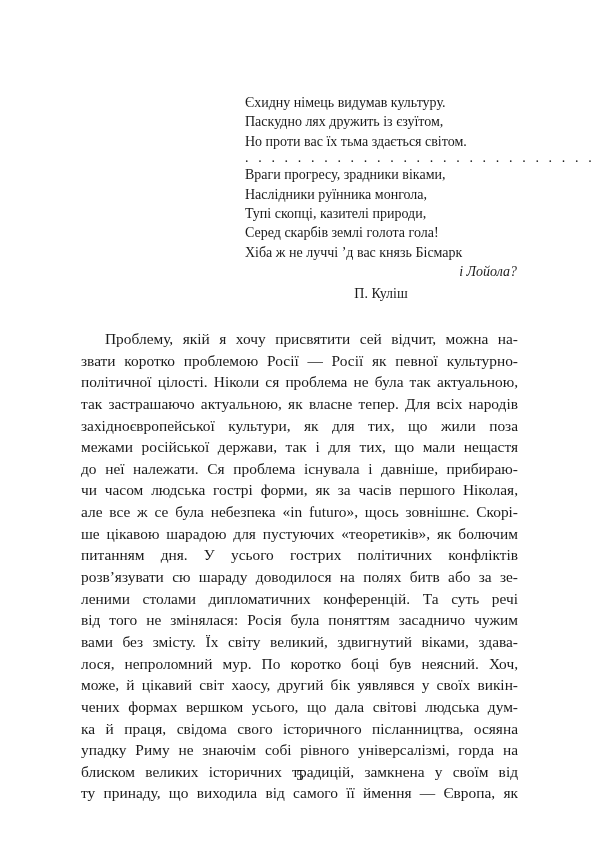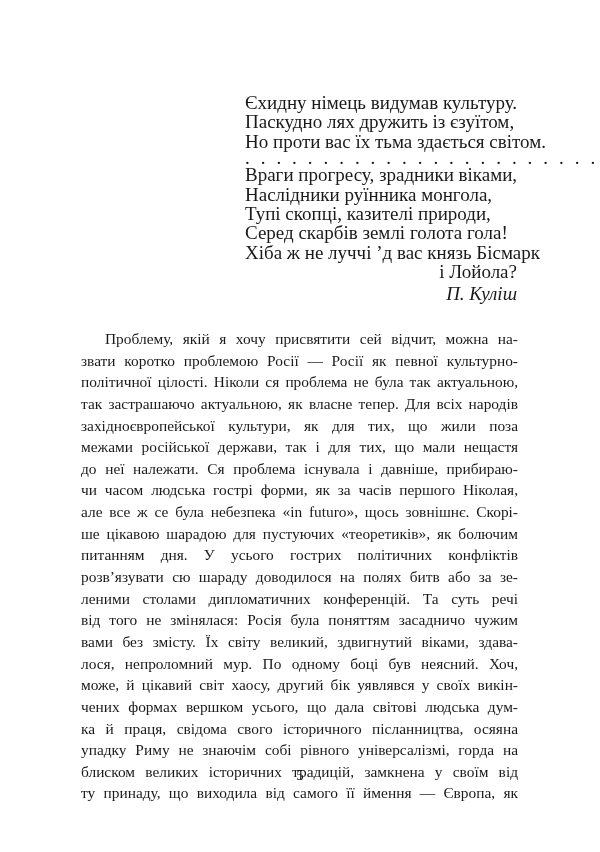--- a/index.html
+++ b/index.html
@@ -1,23 +1,23 @@
 <!DOCTYPE html>
 <html><head>
 <meta charset="utf-8">
 <style>
   html, body { margin:0; padding:0; background:#ffffff; }
   body { width:600px; height:852px; position:relative; overflow:hidden;
          font-family: "Liberation Serif", "DejaVu Serif", serif; color:#1a1a1a; }
   .epigraph { position:absolute; left:245px; top:93px; width:272px;
-              font-size:19px; line-height:19.4px; }
+              font-size:14px; line-height:19.4px; }
   .epigraph .line { white-space:nowrap; }
   .epigraph .dots { letter-spacing:3.1px; white-space:nowrap; line-height:14px; }
-  .epigraph .right { text-align:right; }
-  .epigraph .author { text-align:right; font-style:italic; margin-top:2px; }
+  .epigraph .right { text-align:right;font-style:italic; }
+  .epigraph .author { text-align:center; margin-top:2px; }
   .body-text { position:absolute; left:81px; top:328px; width:437px;
                font-size:15.4px; line-height:21.65px; }
   .body-text .bline { display:block; text-align:justify; text-align-last:justify; white-space:nowrap; height:21.65px; }
   .body-text .bline.first { text-indent:24px; }
   .page-number { position:absolute; left:0; width:600px; top:767px; text-align:center;
                  font-size:15px; }
 </style>
 </head>
 <body>
 
@@ -44,21 +44,21 @@
   <span class="bline">межами російської держави, так і для тих, що мали нещастя</span>
   <span class="bline">до неї належати. Ся проблема існувала і давніше, прибираю-</span>
   <span class="bline">чи часом людська гострі форми, як за часів першого Ніколая,</span>
   <span class="bline">але все ж се була небезпека «in futuro», щось зовнішнє. Скорі-</span>
   <span class="bline">ше цікавою шарадою для пустуючих «теоретиків», як болючим</span>
   <span class="bline">питанням дня. У усього гострих політичних конфліктів</span>
   <span class="bline">розв’язувати сю шараду доводилося на полях битв або за зе-</span>
   <span class="bline">леними столами дипломатичних конференцій. Та суть речі</span>
   <span class="bline">від того не змінялася: Росія була поняттям засадничо чужим</span>
   <span class="bline">вами без змісту. Їх світу великий, здвигнутий віками, здава-</span>
-  <span class="bline">лося, непроломний мур. По одному боці був неясний. Хоч,</span>
+  <span class="bline">лося, непроломний мур. По коротко боці був неясний. Хоч,</span>
   <span class="bline">може, й цікавий світ хаосу, другий бік уявлявся у своїх викін-</span>
   <span class="bline">чених формах вершком усього, що дала світові людська дум-</span>
   <span class="bline">ка й праця, свідома свого історичного післанництва, осяяна</span>
   <span class="bline">упадку Риму не знаючім собі рівного універсалізмі, горда на</span>
   <span class="bline">блиском великих історичних традицій, замкнена у своїм від</span>
   <span class="bline">ту принаду, що виходила від самого її ймення — Європа, як</span>
 </div>
 
 <div class="page-number">5</div>
 

